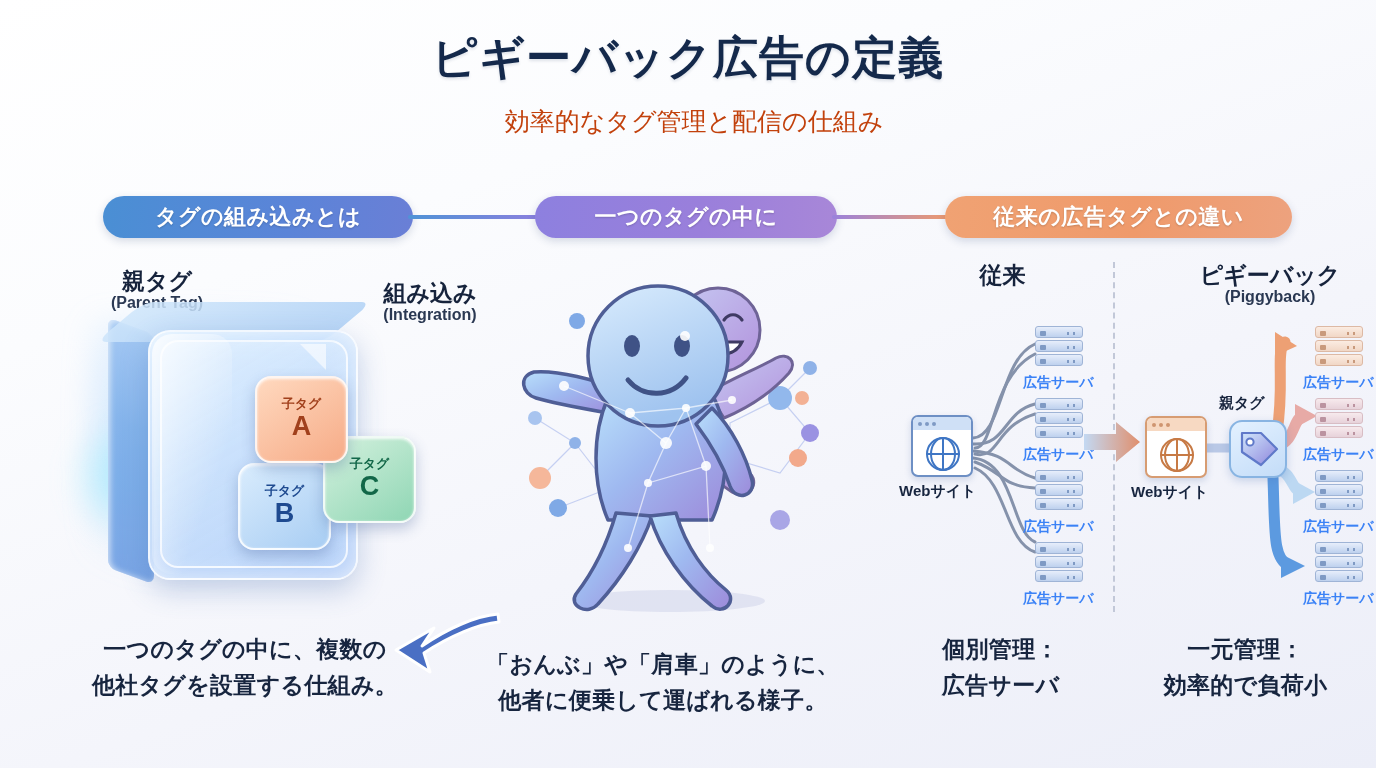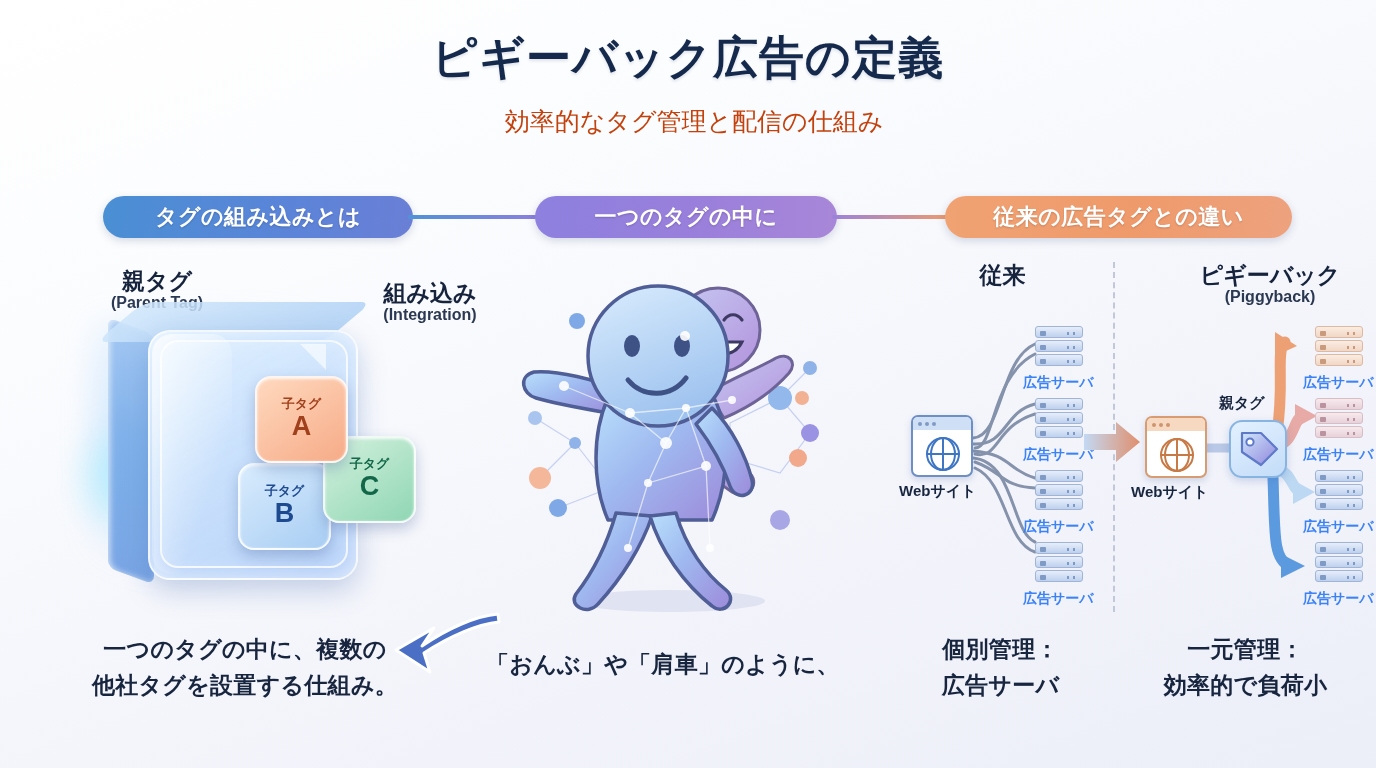--- a/index.html
+++ b/index.html
@@ -342,20 +342,21 @@
       </g>
       <g stroke="#ffffff" stroke-width="1.3" opacity=".65" fill="none">
         <path d="M150 155 L186 185 L206 150 L150 155 M186 185 L168 225 L226 208 L206 150
                  M168 225 L148 290 M226 208 L230 290 M206 150 L252 142 M150 155 L84 128"></path>
       </g>
     </svg>
   </div>
 
   <div class="panel-cap" id="cap-center">
     <div>「おんぶ」や「肩車」のように、</div>
+    <div>他者に便乗して運ばれる様子。</div>
   </div>
 
   <div id="lbl-trad">
     <div class="hdr-jp">従来</div>
   </div>
   <div id="lbl-pigg">
     <div class="hdr-jp">ピギーバック</div>
     <div class="hdr-en">(Piggyback)</div>
   </div>
   <div class="vdivider"></div>

